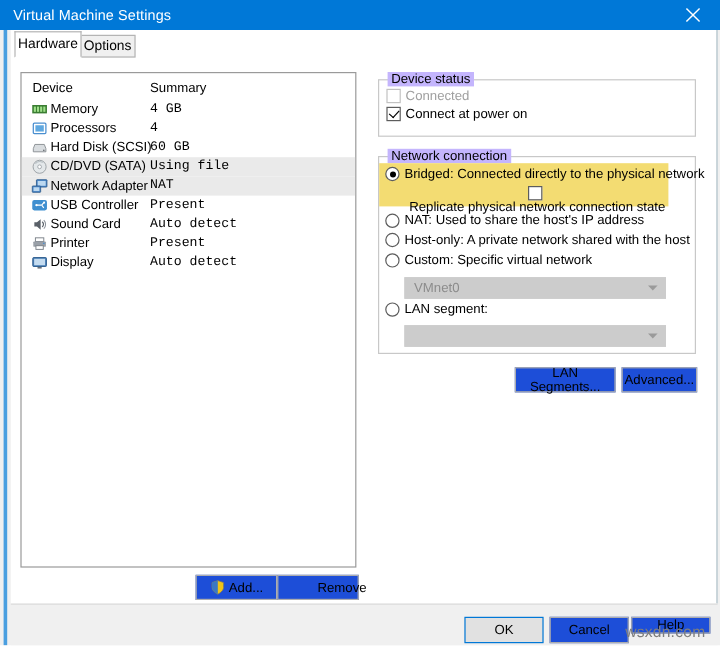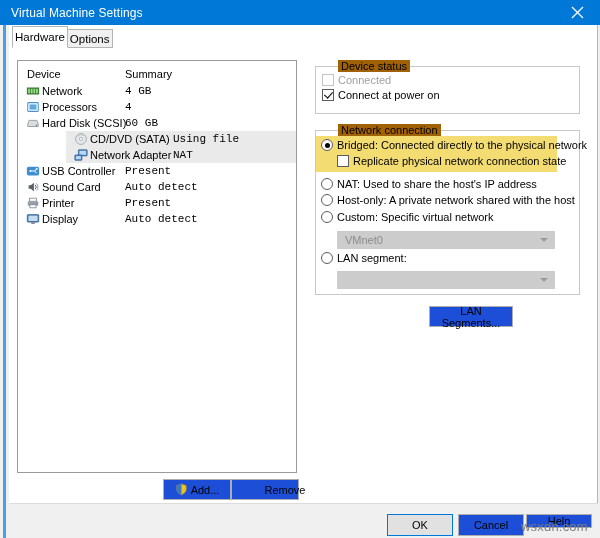--- a/index.html
+++ b/index.html
@@ -116,21 +116,21 @@
     padding-top: 3px;
   }
   #device-header .col-device { width: 105px; padding-left: 9px; box-sizing: border-box; }
   #device-header .col-summary { padding-left: 2px; }
   .dev-row {
     display: flex;
     align-items: center;
     height: 16px;
     font-size: 11px;
   }
-  .dev-row.sel { background: #eaeaea; margin-left: 48px; }
+  .dev-row.sel { background: #eaeaea; }
   .dev-name {
     width: 105px;
     display: flex;
     align-items: center;
     padding-left: 8px;
     box-sizing: border-box;
     white-space: nowrap;
   }
   .dev-summary { padding-left: 2px; white-space: nowrap; font-family: Liberation Mono, monospace; }
   .dev-icon {
@@ -173,22 +173,22 @@
   
   .group {
     position: absolute;
     border: 1px solid #c8c8c8;
     box-sizing: border-box;
     background: transparent;
   }
   .group-title {
     position: absolute;
     top: -7px;
-    left: 22px;
-    background: #a16207;
+    left: 7px;
+    background: #c4b5fd;
     padding: 0 3px;
     font-size: 11px;
     color: #000;
     white-space: nowrap;
   }
   #grp-device-status { left: 315px; top: 66px; width: 265px; height: 48px; }
   #grp-network { left: 315px; top: 130px; width: 265px; height: 165px; }
 
   
   .cbx {
@@ -245,21 +245,21 @@
 
   
   #bridged-highlight {
     position: absolute;
     left: 316px; top: 136px;
     width: 241px;
     height: 36px;
     background: #f3dc72;
   }
   #rb-bridged { left: 321px; top: 139px; }
-  #cb-replicate { left: 337px; top: 155px; }
+  #cb-replicate { left: 337px; top: 155px; flex-direction: column; }
   #rb-nat { left: 321px; top: 178px; }
   #rb-hostonly { left: 321px; top: 194px; }
   #rb-custom { left: 321px; top: 211px; }
   #rb-lanseg { left: 321px; top: 252px; }
 
   
   .combo {
     position: absolute;
     height: 18px;
     border: 1px solid #cccccc;
@@ -354,21 +354,21 @@
     <div id="device-rows">
         <div class="dev-row">
           <div class="dev-name">
             <svg class="dev-icon" viewBox="0 0 16 16">
               <rect x="1" y="4" width="14" height="8" fill="#3a7d32"></rect>
               <rect x="2.5" y="5.5" width="2" height="5" fill="#9fe08a"></rect>
               <rect x="5.5" y="5.5" width="2" height="5" fill="#9fe08a"></rect>
               <rect x="8.5" y="5.5" width="2" height="5" fill="#9fe08a"></rect>
               <rect x="11.5" y="5.5" width="2" height="5" fill="#9fe08a"></rect>
             </svg>
-            <span>Network</span>
+            <span>Memory</span>
           </div>
           <div class="dev-summary">4 GB</div>
         </div>
         <div class="dev-row">
           <div class="dev-name">
             <svg class="dev-icon" viewBox="0 0 16 16">
               <rect x="2" y="3" width="12" height="10" rx="1" fill="#ffffff" stroke="#4a8fd0" stroke-width="1.2"></rect>
               <rect x="4" y="5" width="8" height="6" fill="#5fa8e0"></rect>
             </svg>
             <span>Processors</span>
@@ -514,20 +514,21 @@
   <div class="ctl-row" id="rb-lanseg">
     <span class="rdo"></span>
     <span class="lbl">LAN segment:</span>
   </div>
   <div class="combo" id="combo-lanseg">
     <span class="cval"></span>
     <span class="arrow"></span>
   </div>
 
   <button class="btn" id="lan-seg-btn">LAN Segments...</button>
+  <button class="btn" id="advanced-btn">Advanced...</button>
 
   <div id="footer"></div>
   <button class="btn" id="ok-btn">OK</button>
   <button class="btn" id="cancel-btn">Cancel</button>
   <button class="btn" id="help-btn">Help</button>
   <div id="watermark">wsxdn.com</div>
 
 </div>
 
 </body></html>

